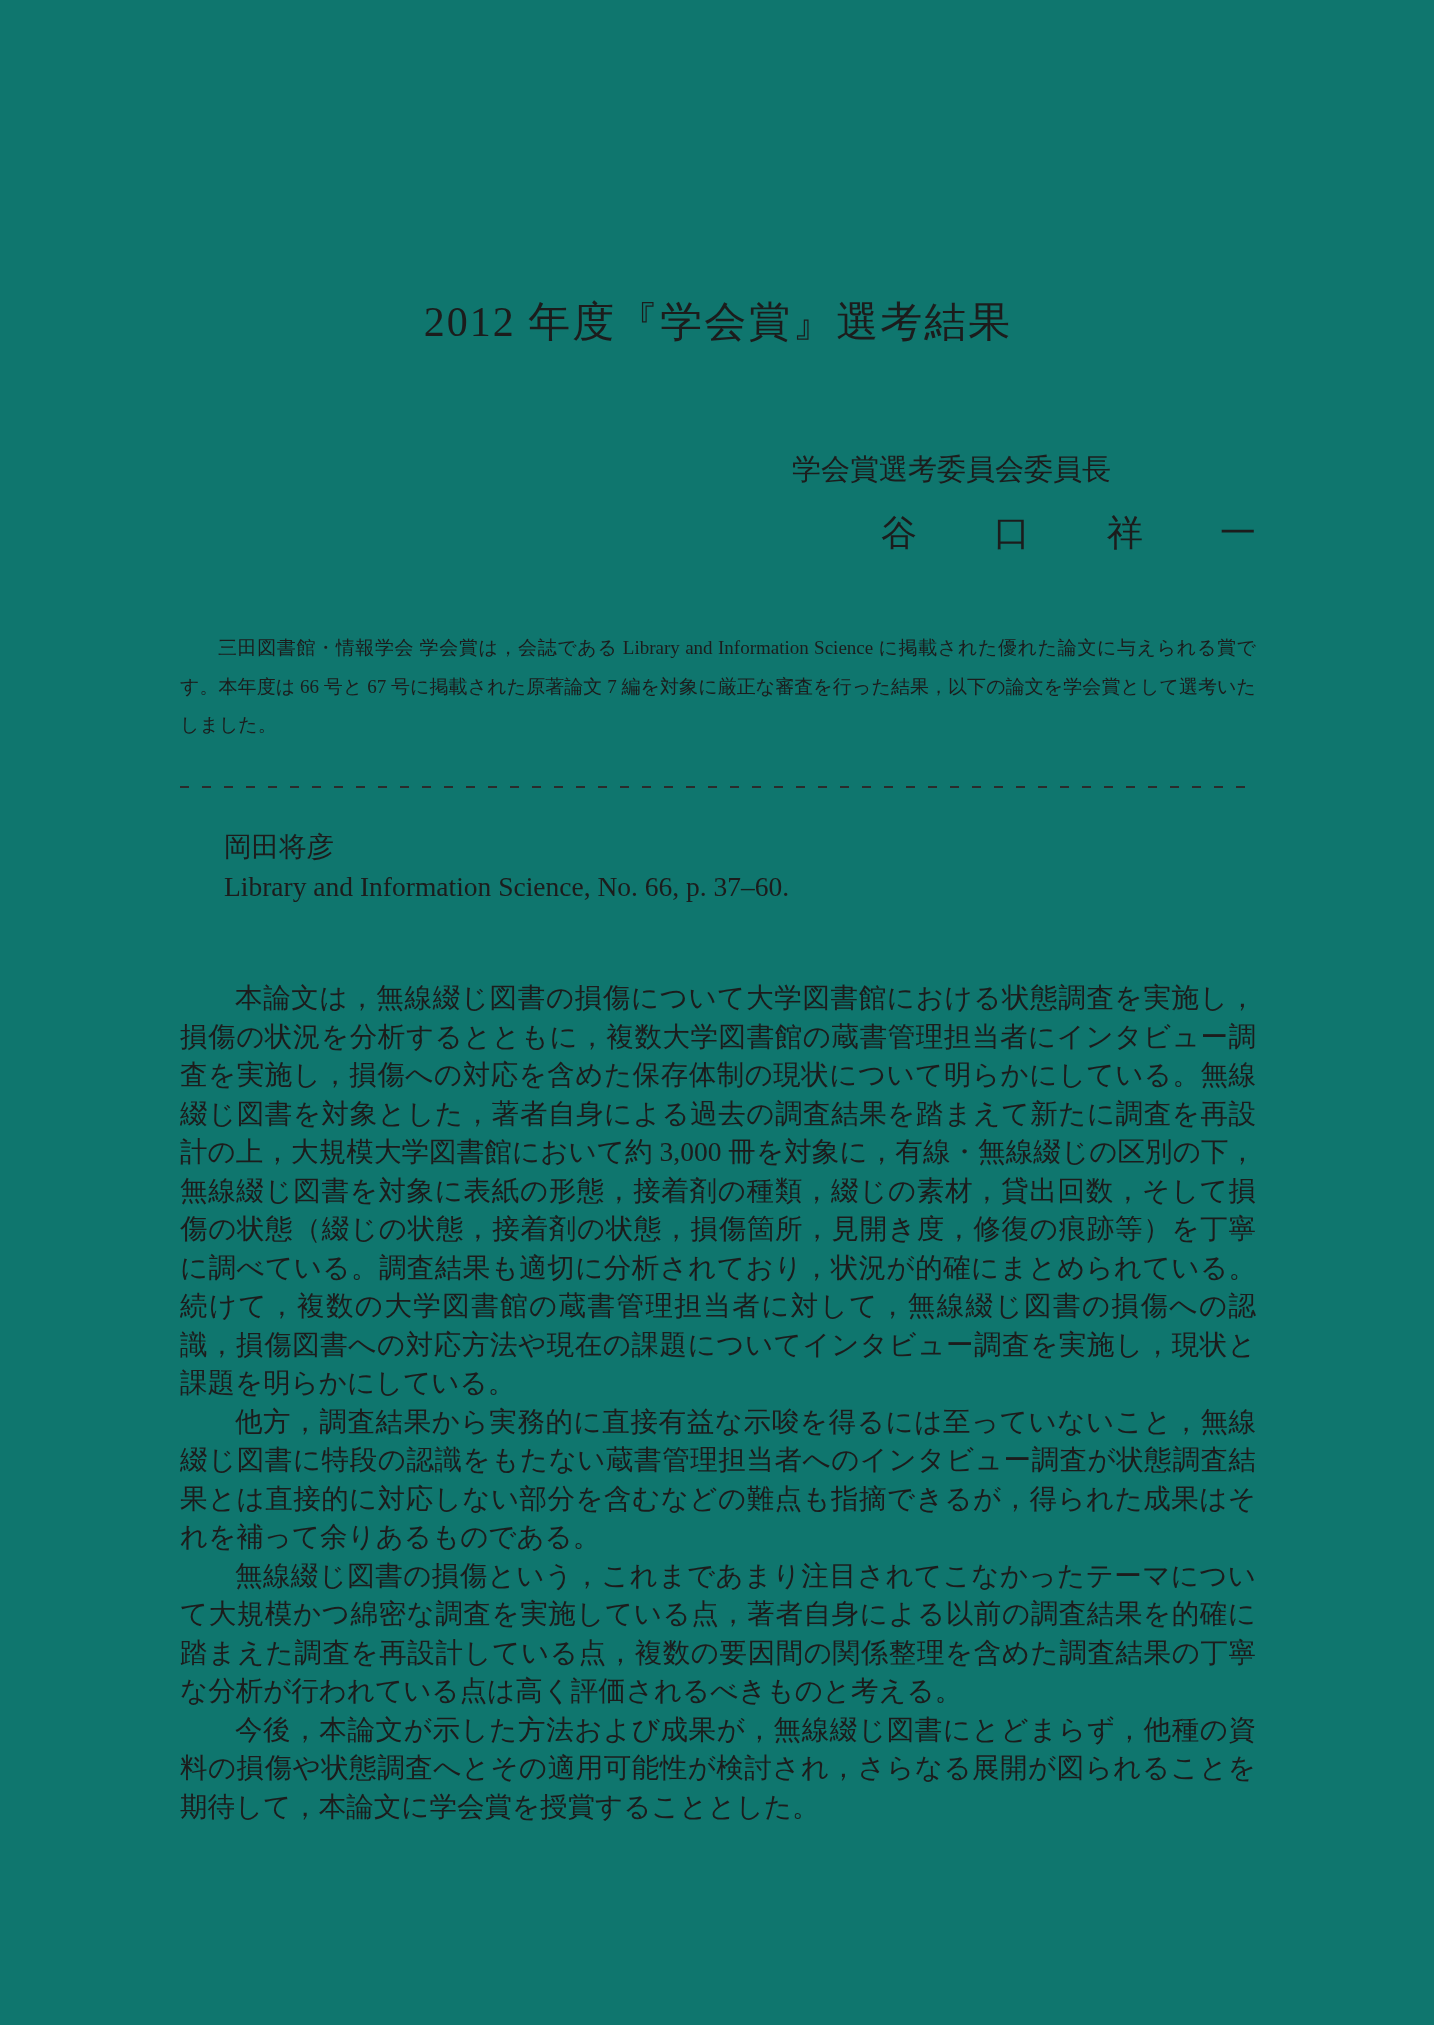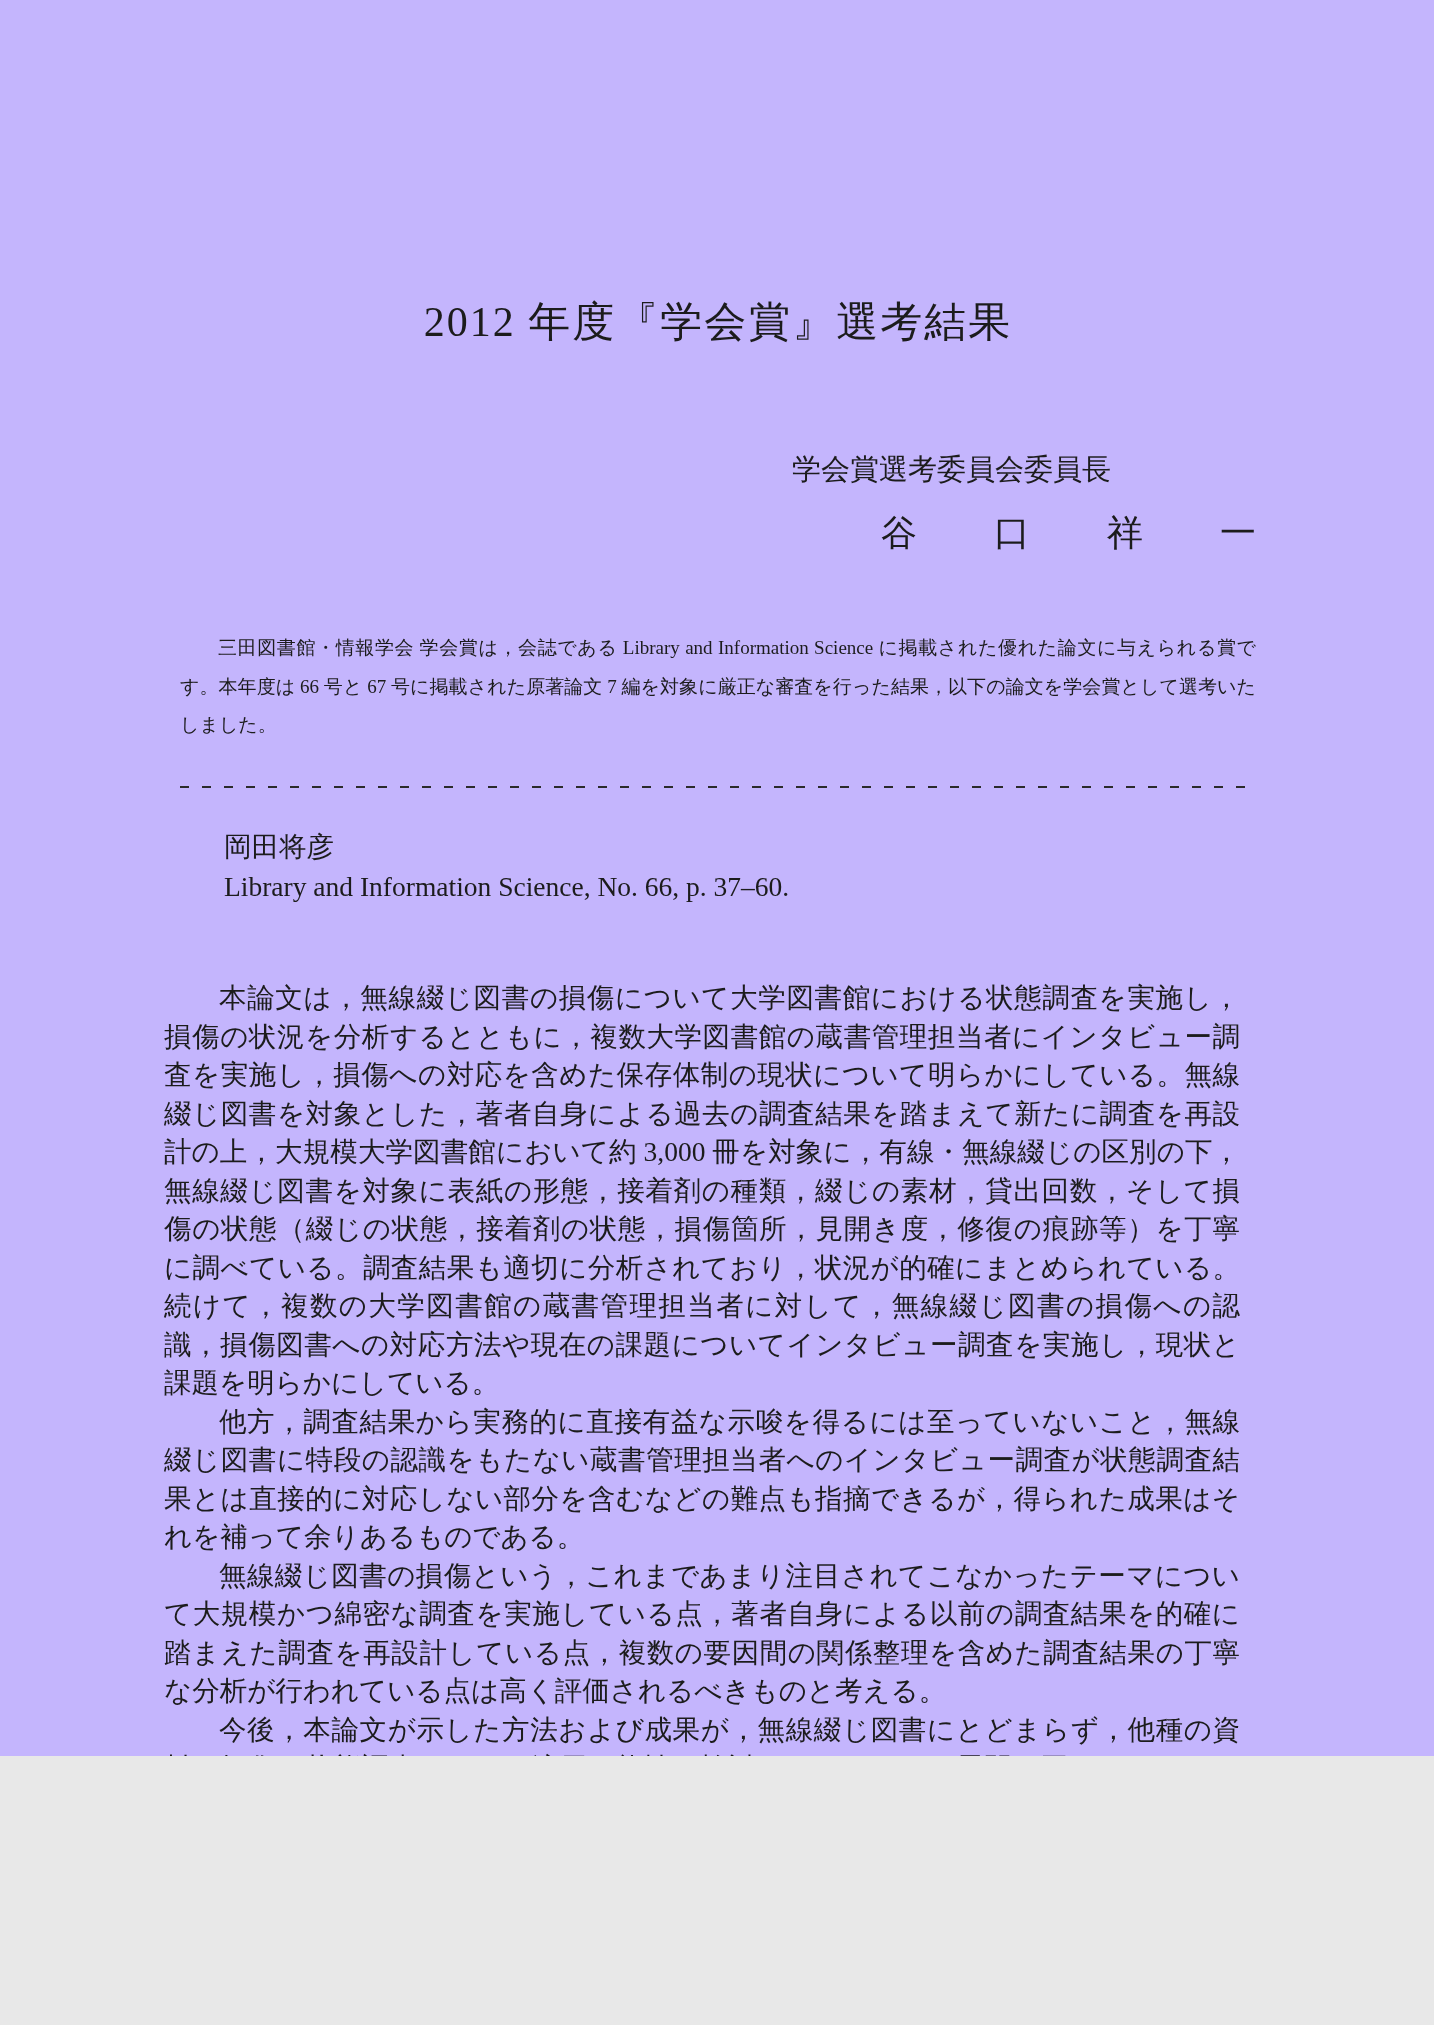--- a/index.html
+++ b/index.html
@@ -1,20 +1,20 @@
 <!DOCTYPE html>
 <html lang="ja"><head>
 <meta charset="utf-8">
 <style>
   html,body{margin:0;padding:0;background:#e8e8e8;}
   .sheet{
     position:relative;
-    width:1434px;height:1756px;
+    width:1434px;height:2025px;
     margin:0 auto;
-    background:#c4b5fd;
+    background:#0f766e;
     font-family:"Liberation Serif","DejaVu Serif",serif;
     color:#1c1c1c;
     overflow:hidden;
   }
 
   .doc-title{
     position:absolute;top:297px;left:180px;width:1076px;
     font-size:42px;line-height:1.2;font-weight:normal;
     text-align:center;margin:0;letter-spacing:2px;
   }
@@ -42,21 +42,21 @@
   }
 
   .awarded-paper{
     position:absolute;top:827px;left:180px;width:1076px;
     box-sizing:border-box;padding-left:44px;
     font-size:27.5px;line-height:40px;
   }
   .awarded-paper div{white-space:nowrap;}
 
   .review-body{
-    position:absolute;top:979px;left:164px;width:1076px;
+    position:absolute;top:979px;left:180px;width:1076px;
     font-size:27.5px;line-height:38.5px;text-align:justify;
   }
   .review-body p{margin:0;text-indent:2em;}
 
   .page-footer{
     position:absolute;top:1850px;left:0;width:1434px;
     text-align:center;font-size:27px;letter-spacing:3px;
   }
 </style>
 </head>

